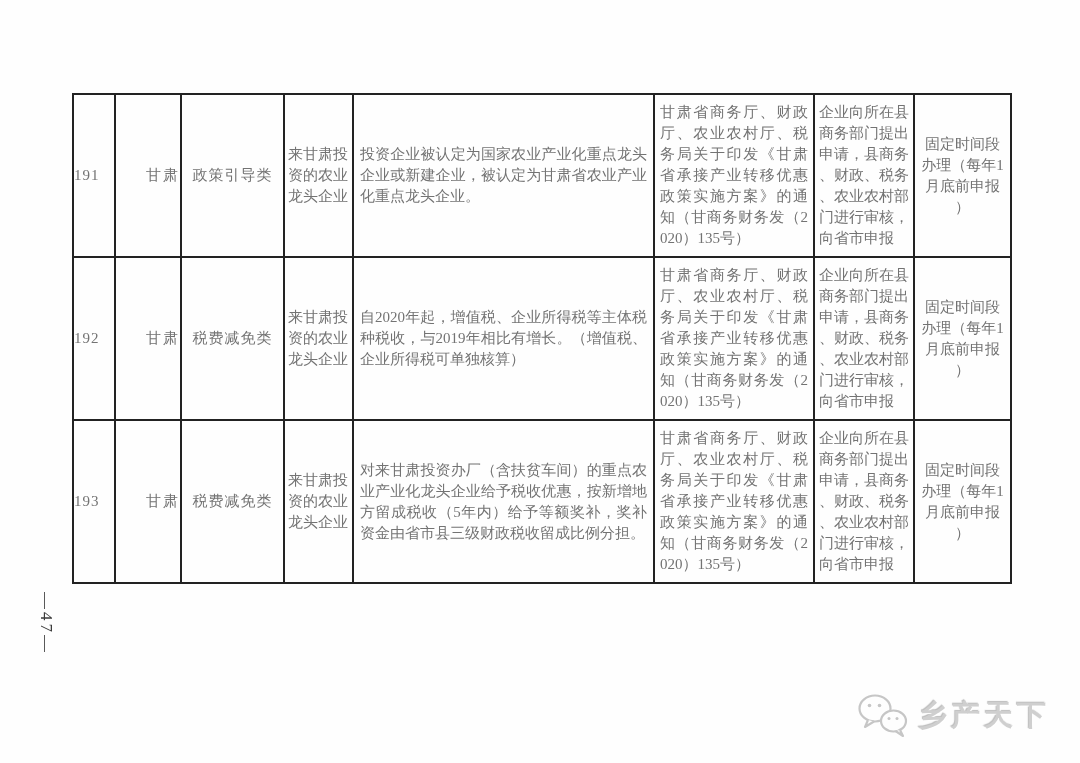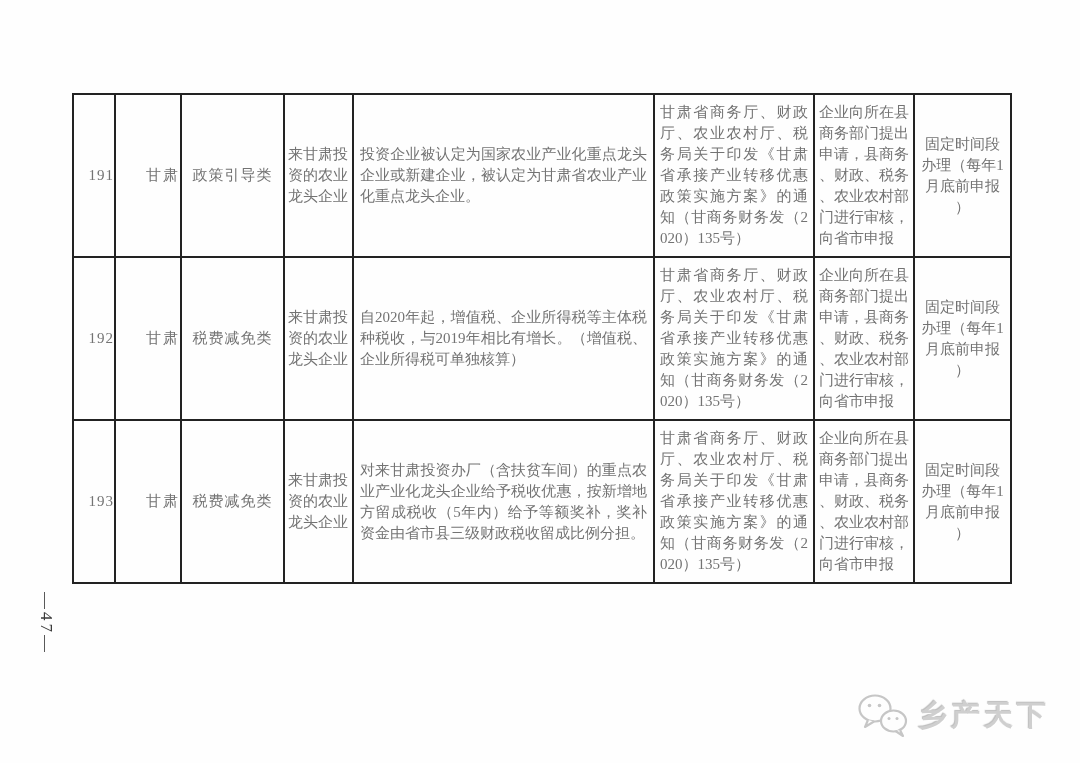--- a/index.html
+++ b/index.html
@@ -21,21 +21,21 @@
   table.policy td {
     border:2px solid #222;
     vertical-align:middle;
     font-size:15px;
     line-height:21px;
     word-break:break-all;
     line-break:anywhere;
     color:#737373;
   }
   table.policy tr { height:127px; }
-  td.c-id   { text-align:right; font-size:17px; letter-spacing:1px; }
+  td.c-id   { text-align:left; font-size:17px; letter-spacing:1px; }
   td.c-prov { text-align:right; letter-spacing:2px; }
   td.c-type { text-align:center; letter-spacing:1px; }
   td.c-target { padding:0 3px; text-align:left; }
   td.c-desc   { padding:12px 6px; text-align:justify; }
   td.c-doc    { padding:3px 5px; text-align:justify; }
   td.c-proc   { padding:7px 4px; text-align:justify; }
   td.c-time   { padding:3px 6px; text-align:center; }
 
   .page-number {
     position:absolute;

